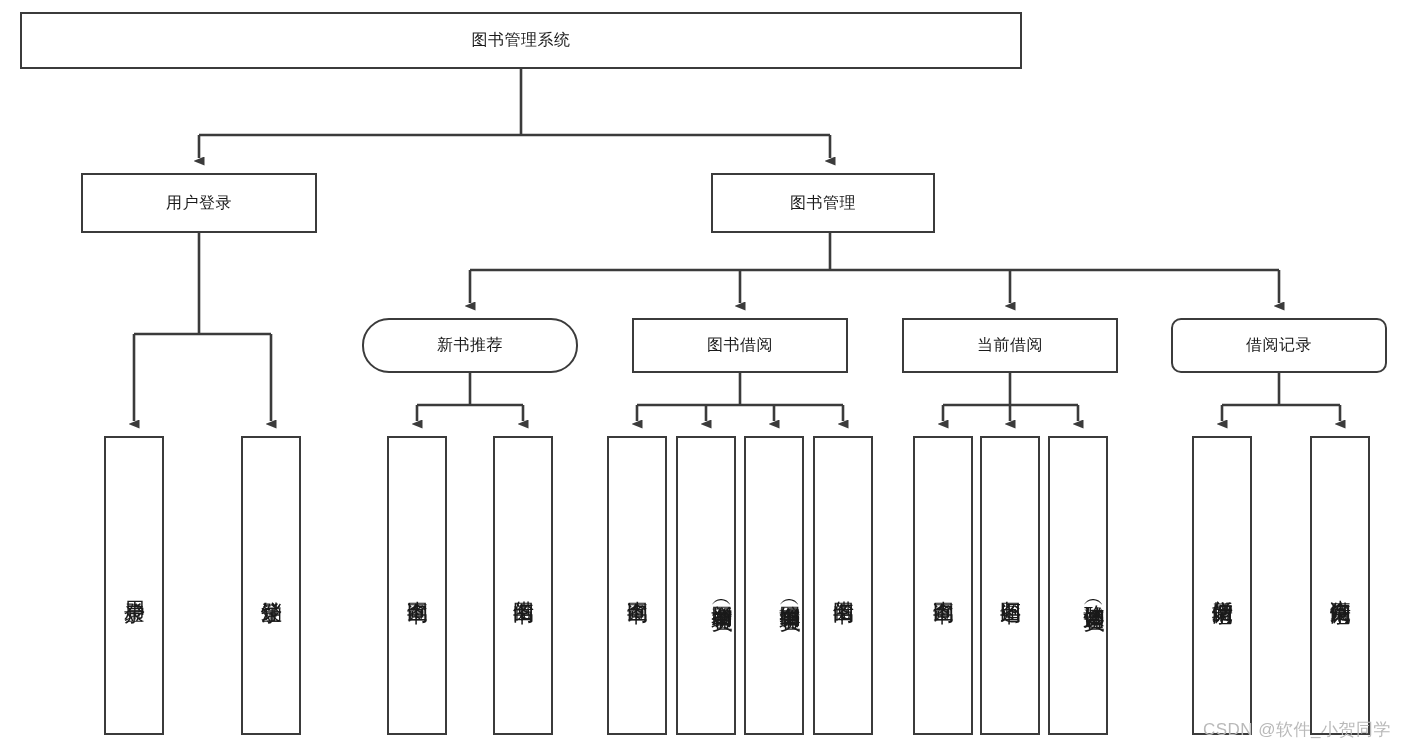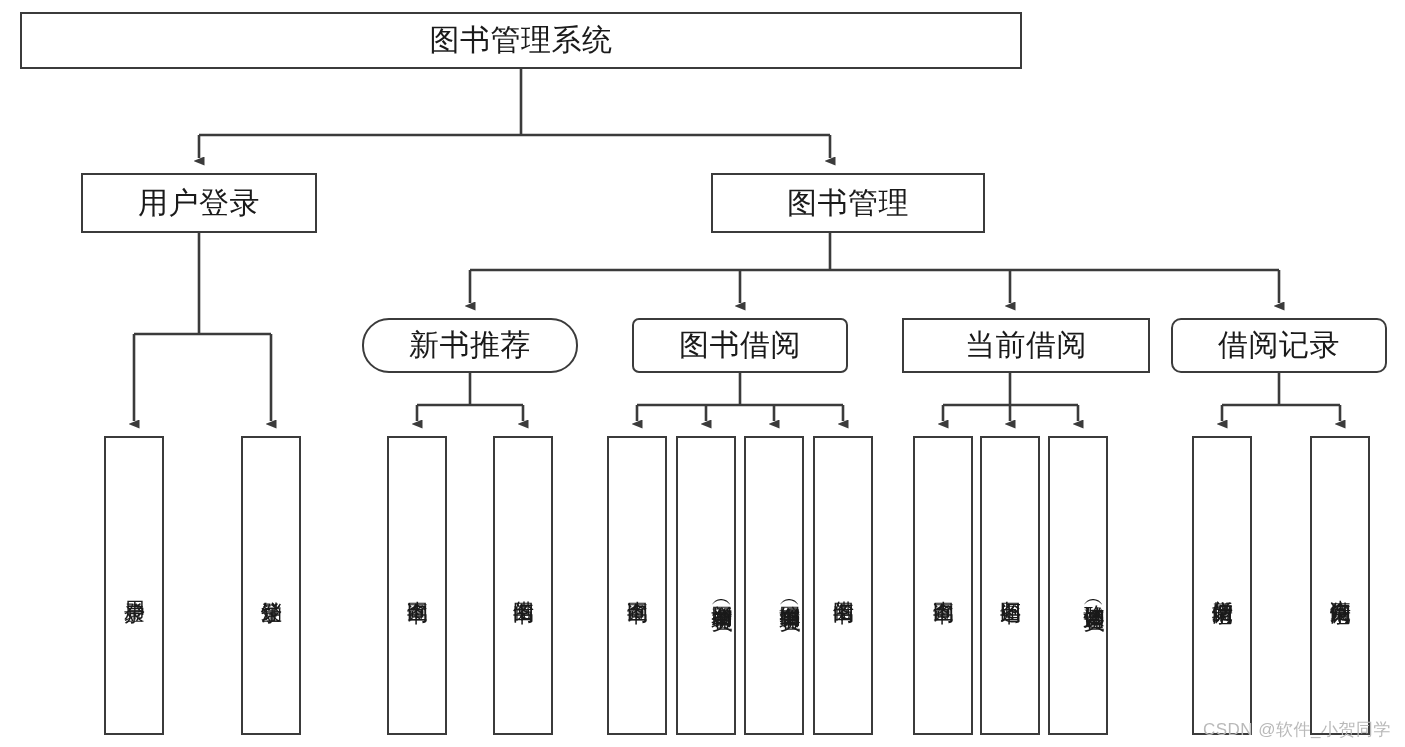--- a/index.html
+++ b/index.html
@@ -29,21 +29,21 @@
     position: absolute;
     box-sizing: border-box;
     border: 2.5px solid #3b3b3b;
     background: #ffffff;
     display: flex;
     align-items: center;
     justify-content: center;
     color: #1a1a1a;
   }
   .node-h {
-    font-size: 30px;
+    font-size: 16px;
     letter-spacing: 0.5px;
     white-space: nowrap;
   }
   .node-v {
     font-size: 21px;
     writing-mode: vertical-rl;
     text-orientation: upright;
     align-items: flex-start;
     justify-content: center;
     padding-top: 14px;
@@ -122,31 +122,31 @@
     </g>
   </svg>
 
   <div class="node node-h" style="left:20px; top:12px; width:1002px; height:57px;">
     <span>图书管理系统</span>
   </div>
 
   <div class="node node-h" style="left:81px; top:173px; width:236px; height:60px;">
     <span>用户登录</span>
   </div>
-  <div class="node node-h" style="left:711px; top:173px; width:274px; height:60px;">
+  <div class="node node-h" style="left:711px; top:173px; width:224px; height:60px;">
     <span>图书管理</span>
   </div>
 
   <div class="node node-h" style="left:362px; top:318px; width:216px; height:55px;border-radius:27px;">
     <span>新书推荐</span>
   </div>
-  <div class="node node-h" style="left:632px; top:318px; width:216px; height:55px;border-radius:7px;">
+  <div class="node node-h" style="left:632px; top:318px; width:216px; height:55px;">
     <span>图书借阅</span>
   </div>
-  <div class="node node-h" style="left:902px; top:318px; width:248px; height:55px;">
+  <div class="node node-h" style="left:902px; top:318px; width:216px; height:55px;">
     <span>当前借阅</span>
   </div>
   <div class="node node-h" style="left:1171px; top:318px; width:216px; height:55px;border-radius:10px;">
     <span>借阅记录</span>
   </div>
 
   <div class="node node-v mid" style="left:104px; top:436px; width:60px; height:299px;">
     <span>用户登录</span>
   </div>
   <div class="node node-v mid" style="left:241px; top:436px; width:60px; height:299px;">

